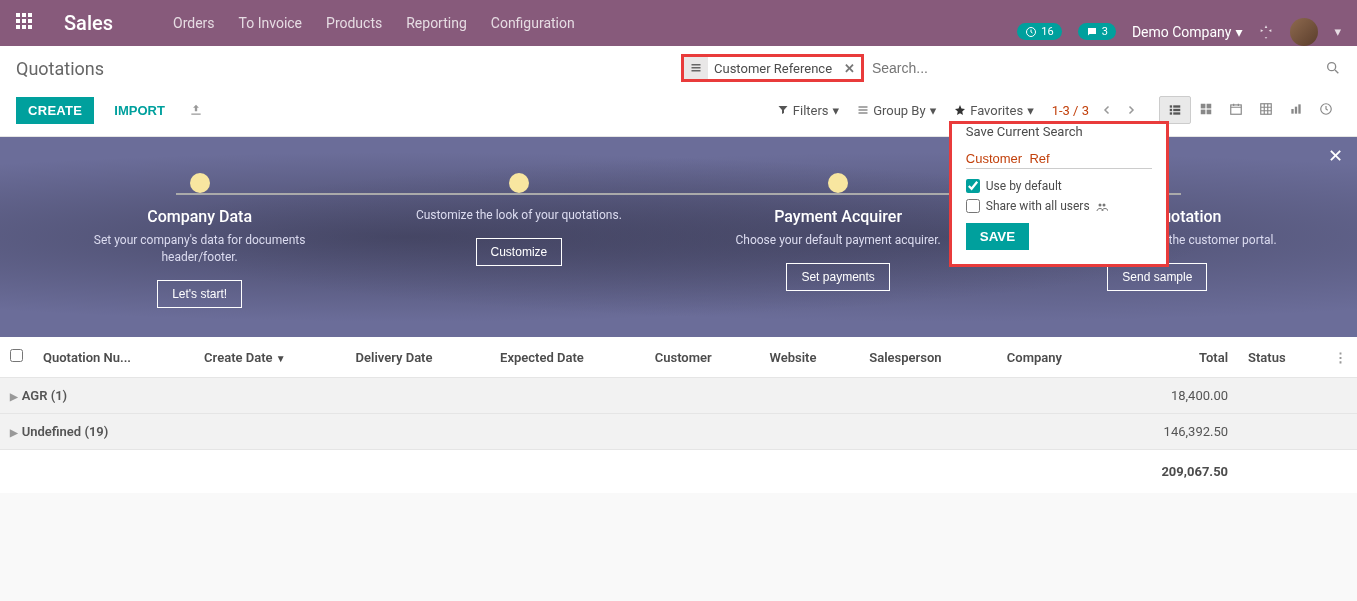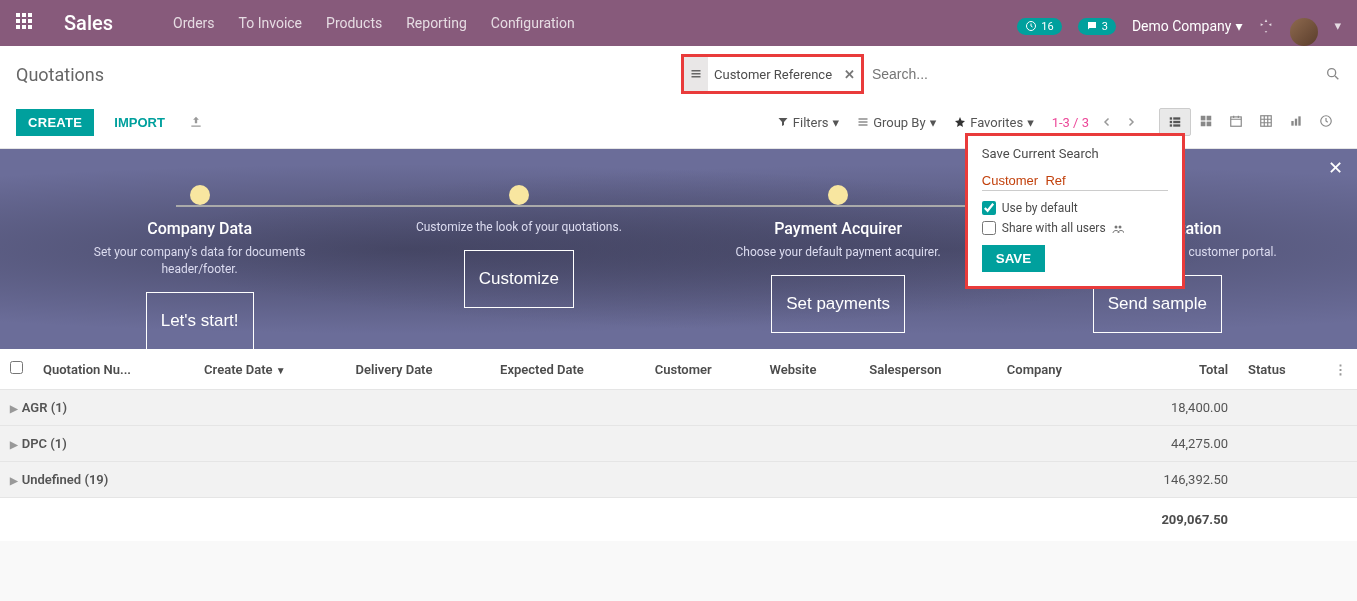--- a/index.html
+++ b/index.html
@@ -5,73 +5,73 @@
 * { margin: 0; padding: 0; box-sizing: border-box; }
 body { font-family: -apple-system, BlinkMacSystemFont, "Segoe UI", Roboto, sans-serif; font-size: 13px; color: #4c4c4c; background: #f9f9f9; width: 1357px; }
 
 
 .topnav { background: #875a7b; color: #fff; height: 46px; display: flex; align-items: center; padding: 0 16px; }
 .apps-icon { width: 20px; height: 20px; display: grid; grid-template-columns: repeat(3,4px); grid-template-rows: repeat(3,4px); gap: 2px; cursor: pointer; margin-right: 28px; }
 .apps-icon span { background: #fff; }
 .brand { font-size: 20px; font-weight: 500; color: #fff; margin-right: 60px; }
 .nav-links { display: flex; gap: 24px; }
 .nav-links a { color: #e6dce3; text-decoration: none; font-size: 14px; }
-.nav-right { margin-left: auto; display: flex; align-items: flex-start; gap: 16px; margin-top: 17px; }
+.nav-right { margin-left: auto; display: flex; align-items: center; gap: 16px; margin-top: 17px; }
 .badge-pill { display: flex; align-items: center; gap: 4px; background: #00a09d; color: #fff; padding: 2px 8px; border-radius: 10px; font-size: 11px; }
 .icon-btn { color: #e6dce3; cursor: pointer; display: flex; align-items: center; gap: 4px; }
 .company-menu { color: #fff; font-size: 14px; display: flex; align-items: center; gap: 4px; cursor: pointer; }
 .avatar { width: 28px; height: 28px; border-radius: 50%; background: linear-gradient(135deg,#8e6a4f,#5a3d2b); }
 
 
 .cp { background: #fff; border-bottom: 1px solid #e5e5e5; }
 .cp-top { display: flex; align-items: center; padding: 8px 16px; justify-content: space-between; }
 .breadcrumb { font-size: 18px; color: #666; }
 .search-wrap { display: flex; align-items: center; gap: 0; flex: 0 0 660px; }
-.facet { display: inline-flex; align-items: center; border: 3px solid #e93b3b; background: #fff; padding: 0; height: 40px; }
+.facet { display: inline-flex; align-items: center; border: 3px solid #e93b3b; background: #fff; padding: 0; height: 28px; }
 .facet-icon { background: #e9e7e7; color: #666; padding: 4px 6px; display: flex; align-items: center; height: 100%; }
 .facet-label { padding: 0 6px; color: #4c4c4c; font-size: 13px; }
 .facet-x { color: #777; padding: 0 6px; cursor: pointer; font-weight: bold; }
 .search-input { border: none; outline: none; flex: 1; padding: 4px 8px; font-size: 14px; color: #555; background: transparent; }
 .search-icon { color: #888; margin-left: auto; }
 
 .cp-bottom { display: flex; align-items: center; padding: 6px 16px 12px 16px; }
 .btn { display: inline-block; padding: 6px 12px; font-size: 13px; border: none; cursor: pointer; }
 .btn-primary { background: #00a09d; color: #fff; font-weight: 600; letter-spacing: 0.3px; }
 .btn-link { background: none; color: #00a09d; font-weight: 600; margin-left: 8px; }
 .upload-icon { color: #999; margin-left: 12px; cursor: pointer; }
 .cp-tools { margin-left: auto; display: flex; align-items: center; gap: 18px; position: relative; }
 .tool-btn { display: flex; align-items: center; gap: 4px; color: #555; cursor: pointer; font-size: 13px; }
 .tool-btn.active-fav { }
-.pager { color: #ec4899; font-size: 13px; display: flex; align-items: center; gap: 8px; }
+.pager { color: #c2410c; font-size: 13px; display: flex; align-items: center; gap: 8px; }
 .pager-arrows { display: flex; gap: 4px; }
 .pager-arrow { color: #999; cursor: pointer; padding: 2px 4px; }
 .view-switcher { display: flex; gap: 0; }
 .view-btn { padding: 6px 8px; color: #888; cursor: pointer; }
 .view-btn.active { background: #e9e9e9; border: 1px solid #ccc; border-radius: 2px; color: #555; }
 
 
-.fav-dropdown { position: absolute; top: 28px; left: 188px; width: 220px; background: #fff; border: 3px solid #e93b3b; border-top: none; padding: 10px 14px 14px 14px; z-index: 100; }
+.fav-dropdown { position: absolute; top: 28px; left: 172px; width: 220px; background: #fff; border: 3px solid #e93b3b; border-top: none; padding: 0 14px 14px 14px; z-index: 100; }
 .fav-dropdown::before { content: ''; position: absolute; top: -3px; left: -3px; right: -3px; height: 3px; background: #e93b3b; }
 .fav-title { font-size: 13px; color: #4c4c4c; margin-bottom: 10px; }
 .fav-input { width: 100%; border: none; border-bottom: 1px solid #ccc; padding: 2px 0; margin-bottom: 10px; font-size: 13px; color: #c2410c; outline: none; }
 .fav-check { display: flex; align-items: flex-end; gap: 6px; margin-bottom: 6px; font-size: 12px; color: #4c4c4c; }
 .fav-check input { width: 14px; height: 14px; accent-color: #00a09d; }
 .fav-save { background: #00a09d; color: #fff; padding: 6px 14px; border: none; font-weight: 600; margin-top: 4px; cursor: pointer; }
 
 
 .onboard { position: relative; background: #6b6d99; height: 200px; overflow: hidden; }
 .onboard::before { content: ''; position: absolute; inset: 0; background: radial-gradient(ellipse at 30% 50%, rgba(40,40,60,0.5), transparent 60%), radial-gradient(ellipse at 70% 50%, rgba(40,40,60,0.4), transparent 60%); }
 .onboard-close { position: absolute; top: 8px; right: 14px; color: #fff; font-size: 18px; cursor: pointer; z-index: 3; }
 .onboard-steps { position: relative; display: flex; justify-content: space-around; align-items: flex-start; padding: 36px 40px 0 40px; z-index: 2; }
 .onboard-line { position: absolute; top: 56px; left: 13%; right: 13%; height: 2px; background: #aaa; z-index: 1; }
 .step { text-align: center; color: #fff; width: 22%; }
 .step-dot { width: 20px; height: 20px; border-radius: 50%; background: #f8e6a0; margin: 0 auto 14px auto; position: relative; z-index: 2; }
 .step-title { font-size: 16px; font-weight: 500; margin-bottom: 6px; }
 .step-desc { font-size: 12px; color: #dcdcf0; margin-bottom: 14px; line-height: 1.4; }
-.step-btn { display: inline-block; border: 1px solid #fff; color: #fff; padding: 18px 14px; font-size: 17px; cursor: pointer; background: transparent; }
+.step-btn { display: inline-block; border: 1px solid #fff; color: #fff; padding: 6px 14px; font-size: 12px; cursor: pointer; background: transparent; }
 
 
 .table-wrap { background: #fff; }
 table { width: 100%; border-collapse: collapse; }
 thead th { text-align: left; padding: 12px 10px; font-size: 13px; font-weight: 600; color: #4c4c4c; border-bottom: 1px solid #e5e5e5; background: #fff; }
 thead th.sortable { cursor: pointer; }
 .sort-caret { font-size: 10px; }
 thead th:last-child { text-align: right; }
 .col-check { width: 32px; }
 .group-row td { background: #f2f2f2; padding: 10px 10px; font-weight: 600; color: #555; border-bottom: 1px solid #e5e5e5; }
@@ -322,25 +322,20 @@
         <th style="width:24px"><span class="kebab">⋮</span></th>
       </tr>
     </thead>
     <tbody>
       <tr class="group-row">
         <td colspan="9"><span class="group-caret">▶</span><span>AGR (1)</span></td>
         <td class="amount">18,400.00</td>
         <td colspan="2"></td>
       </tr>
       <tr class="group-row">
-        <td colspan="9"><span class="group-caret">▶</span><span>DPC (1)</span></td>
-        <td class="amount">44,275.00</td>
-        <td colspan="2"></td>
-      </tr>
-      <tr class="group-row">
         <td colspan="9"><span class="group-caret">▶</span><span>Undefined (19)</span></td>
         <td class="amount">146,392.50</td>
         <td colspan="2"></td>
       </tr>
       <tr class="total-row">
         <td colspan="9"></td>
         <td>209,067.50</td>
         <td colspan="2"></td>
       </tr>
     </tbody>

